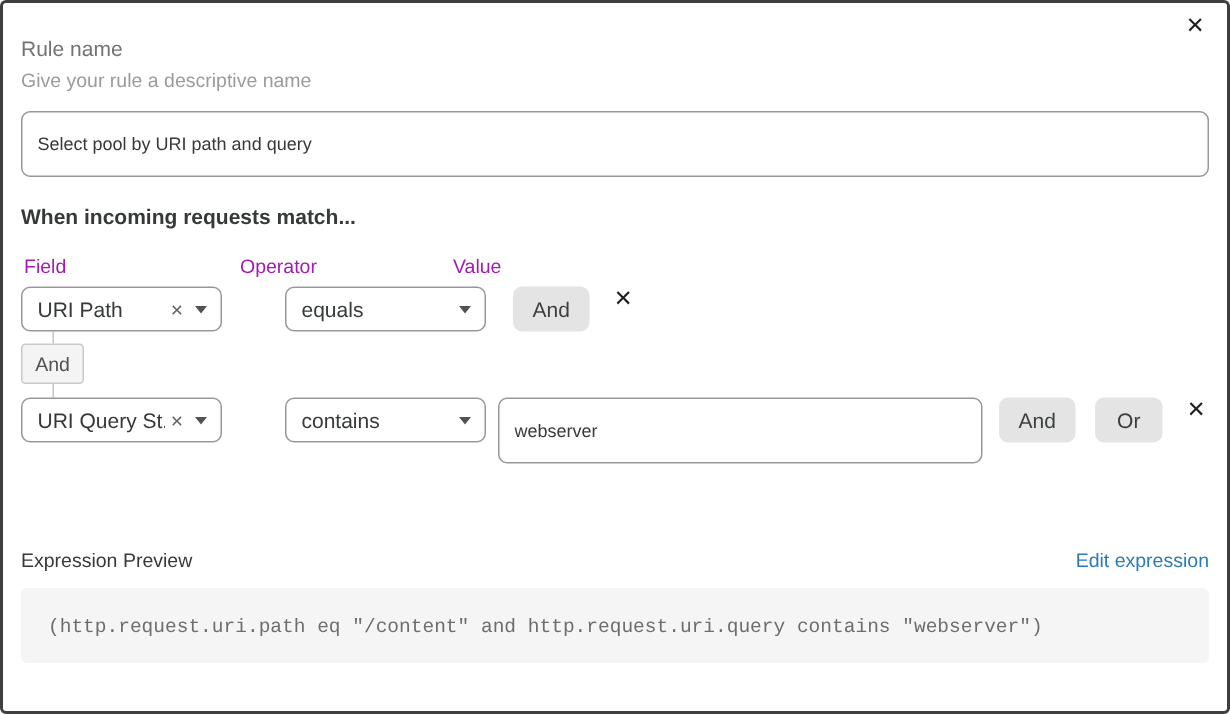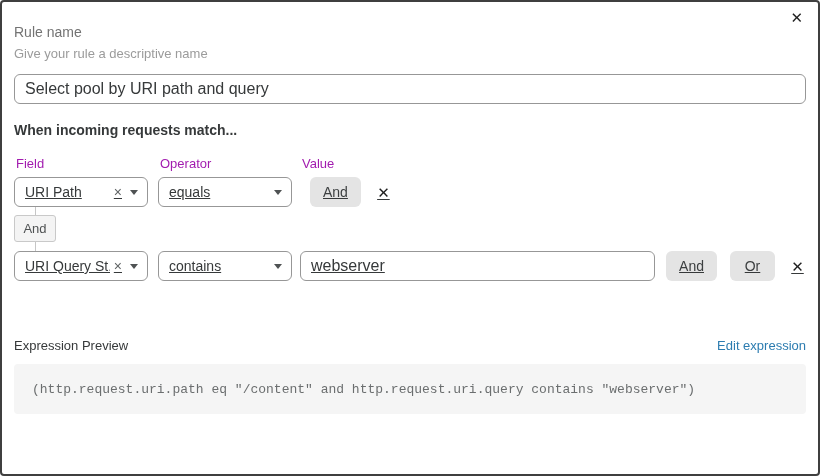--- a/index.html
+++ b/index.html
@@ -44,26 +44,26 @@
   }
   .rule-helper {
     margin-top: 5px;
     font-size: 13px;
     color: #9b9b9b;
     line-height: 16px;
   }
   .text-input {
     display: block;
     width: 100%;
-    height: 30px;
+    height: 44px;
     border: 1px solid #979797;
     border-radius: 6px;
     padding: 0 10px;
     font-family: "Liberation Sans", sans-serif;
-    font-size: 16px;
+    font-size: 12px;
     color: #36393a;
     background: #fff;
     outline: none;
   }
   .rule-name-input { margin-top: 12px; }
   .section-heading {
     margin-top: 18px;
     font-size: 14px;
     font-weight: 700;
     color: #36393a;
@@ -74,41 +74,39 @@
     margin-top: 17px;
     font-size: 13px;
     color: #a21caf;
     line-height: 15px;
   }
   .col-labels .col-field    { width: 144px; padding-left: 2px; }
   .col-labels .col-operator { width: 142px; padding-left: 2px; }
   .col-labels .col-value    { flex: 1; padding-left: 2px; }
   .cond-row {
     display: flex;
-    align-items: center;
     margin-top: 6px;
-    text-decoration: underline;
   }
   .row2 { margin-top: 0; }
   .select {
     display: flex;
     align-items: center;
     width: 134px;
     height: 30px;
     border: 1px solid #979797;
     border-radius: 6px;
     padding: 0 9px 0 10px;
     background: #fff;
     font-size: 14px;
     color: #36393a;
     cursor: pointer;
     flex: none;
   }
   .field-select { margin-right: 10px; }
-  .op-select   { margin-right: 8px; }
+  .op-select   { margin-right: 8px; margin-left: 32px; }
   .sel-text {
     flex: 1;
     white-space: nowrap;
     overflow: hidden;
     line-height: 28px;
   }
   .clear-x {
     color: #5f6364;
     font-size: 14px;
     margin: 0 8px 0 4px;

